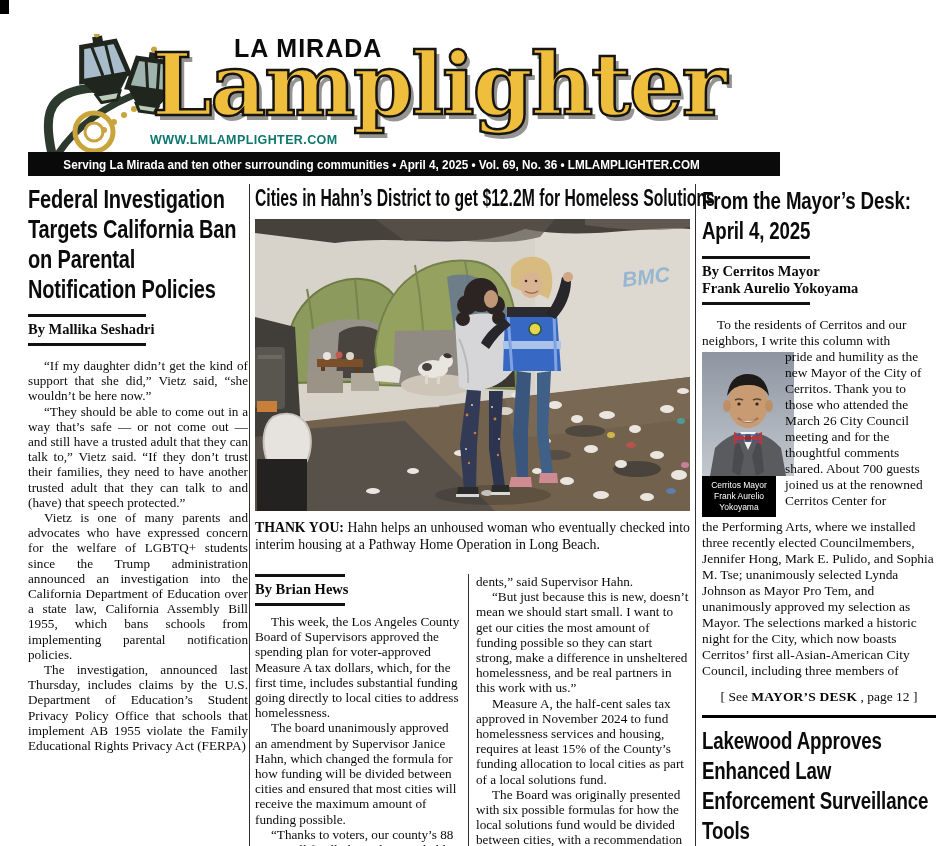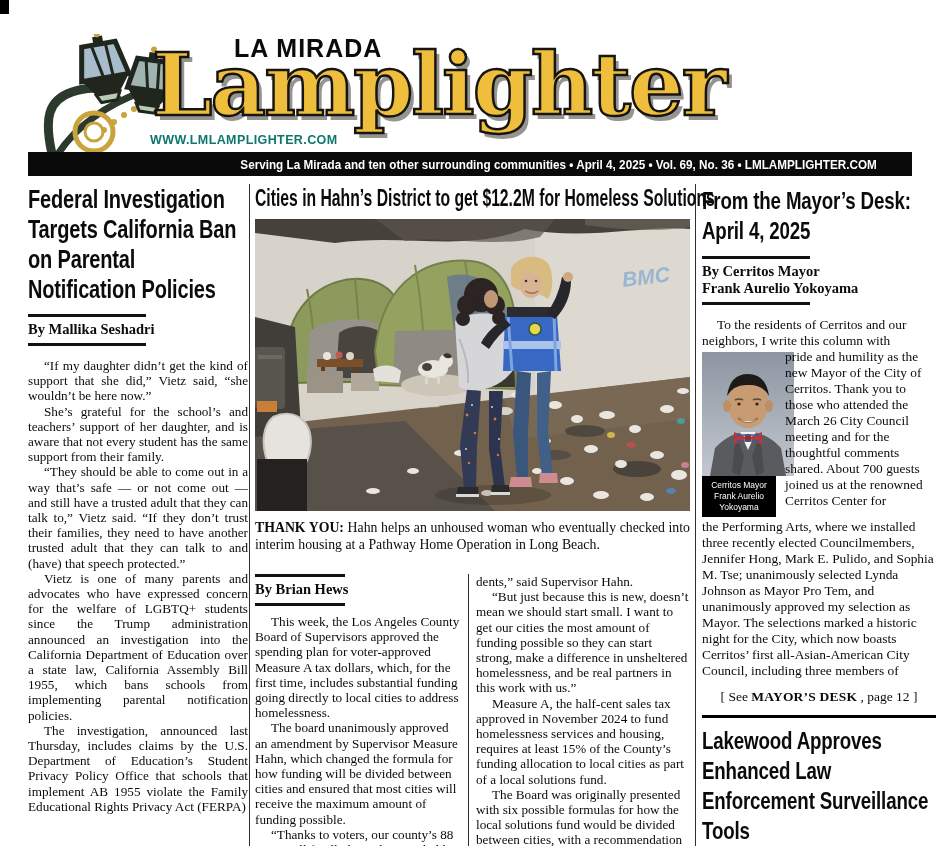--- a/index.html
+++ b/index.html
@@ -9,22 +9,22 @@
   .corner-mark{position:absolute;left:0;top:0;width:9px;height:14px;background:#000;}
   .lamp{position:absolute;left:38px;top:34px;width:205px;height:120px;}
   .kicker{position:absolute;left:234px;top:34px;font-family:"Liberation Sans",sans-serif;
           font-weight:700;font-size:25px;letter-spacing:1px;color:#0b0b0b;}
   .nameplate{position:absolute;left:152px;top:40px;font-family:"DejaVu Serif",serif;
           font-weight:700;font-size:86px;line-height:1.05;color:#eebe3c;
           -webkit-text-stroke:2.5px #171512;text-shadow:4px 5px 0 rgba(20,18,10,.45);
           letter-spacing:-2px;}
   .site-url{position:absolute;left:150px;top:133px;font-family:"Liberation Sans",sans-serif;
           font-weight:700;font-size:12.5px;letter-spacing:.4px;color:#0f766e;}
-  .banner{position:absolute;left:28px;top:152px;width:884px;height:24px;background:#0a0a0a;
-          display:flex;align-items:center;justify-content:flex-end;}
+  .banner{position:absolute;left:28px;top:152px;width:752px;height:24px;background:#0a0a0a;
+          display:flex;align-items:center;justify-content:flex-start;}
   .banner-text{font-family:"Liberation Sans",sans-serif;font-weight:700;font-size:13px;
           color:#fff;white-space:nowrap;transform:scaleX(.9);}
   
   .vrule{position:absolute;width:1px;background:#2f2f2f;}
   
   .headline{font-family:"Liberation Sans",sans-serif;font-weight:700;color:#0b0b0b;
             transform:scaleX(.8);transform-origin:0 0;width:125%;line-height:30px;font-size:25px;
             letter-spacing:-.2px;}
   .byline-block{margin-top:10px;}
   .byline-rule{height:3px;background:#111;}
@@ -120,21 +120,20 @@
 
   <div class="col-left just">
     <div class="headline">Federal Investigation Targets California Ban on Parental Notification Policies</div>
     <div class="byline-block">
       <div class="byline-rule" style="width:118px;"></div>
       <div class="byline">By Mallika Seshadri</div>
       <div class="byline-rule" style="width:118px;"></div>
     </div>
     <div class="body">
         <p class="para">“If my daughter didn’t get the kind of support that she did,” Vietz said, “she wouldn’t be here now.”</p>
-        <p class="para">She’s grateful for the school’s and teachers’ support of her daughter, and is aware that not every student has the same support from their family.</p>
         <p class="para">“They should be able to come out in a way that’s safe — or not come out — and still have a trusted adult that they can talk to,” Vietz said. “If they don’t trust their families, they need to have another trusted adult that they can talk to and (have) that speech protected.”</p>
         <p class="para">Vietz is one of many parents and advocates who have expressed concern for the welfare of LGBTQ+ students since the Trump administration announced an investigation into the California Department of Education over a state law, California Assembly Bill 1955, which bans schools from implementing parental notification policies.</p>
         <p class="para">The investigation, announced last Thursday, includes claims by the U.S. Department of Education’s Student Privacy Policy Office that schools that implement AB 1955 violate the Family Educational Rights Privacy Act (FERPA)</p>
       </div>
   </div>
 
   <div class="col-center">
     <div class="center-headline">Cities in Hahn’s District to get $12.2M for Homeless Solutions</div>
   </div>
 
@@ -288,21 +287,21 @@
   </div>
 
   <div class="sub-col1">
     <div class="byline-block" style="margin-top:0;">
       <div class="byline-rule" style="width:90px;"></div>
       <div class="byline">By Brian Hews</div>
       <div class="byline-rule" style="width:90px;"></div>
     </div>
     <div class="body">
         <p class="para">This week, the Los Angeles County Board of Supervisors approved the spending plan for voter-approved Measure A tax dollars, which, for the first time, includes substantial funding going directly to local cities to address homelessness.</p>
-        <p class="para">The board unanimously approved an amendment by Supervisor Measure Hahn, which changed the formula for how funding will be divided between cities and ensured that most cities will receive the maximum amount of funding possible.</p>
+        <p class="para">The board unanimously approved an amendment by Supervisor Janice Hahn, which changed the formula for how funding will be divided between cities and ensured that most cities will receive the maximum amount of funding possible.</p>
         <p class="para">“Thanks to voters, our county’s 88 cities will finally have direct, reliable funding to address the unique homeless crises facing their communities with the solutions that work best for their resi-</p>
       </div>
   </div>
 
   <div class="sub-col2">
     <div>
         <p class="para">dents,” said Supervisor Hahn.</p>
         <p class="para">“But just because this is new, doesn’t mean we should start small. I want to get our cities the most amount of funding possible so they can start strong, make a difference in unsheltered homelessness, and be real partners in this work with us.”</p>
         <p class="para">Measure A, the half-cent sales tax approved in November 2024 to fund homelessness services and housing, requires at least 15% of the County’s funding allocation to local cities as part of a local solutions fund.</p>
         <p class="para">The Board was originally presented with six possible formulas for how the local solutions fund would be divided between cities, with a recommendation to choose Formula 6.</p>

